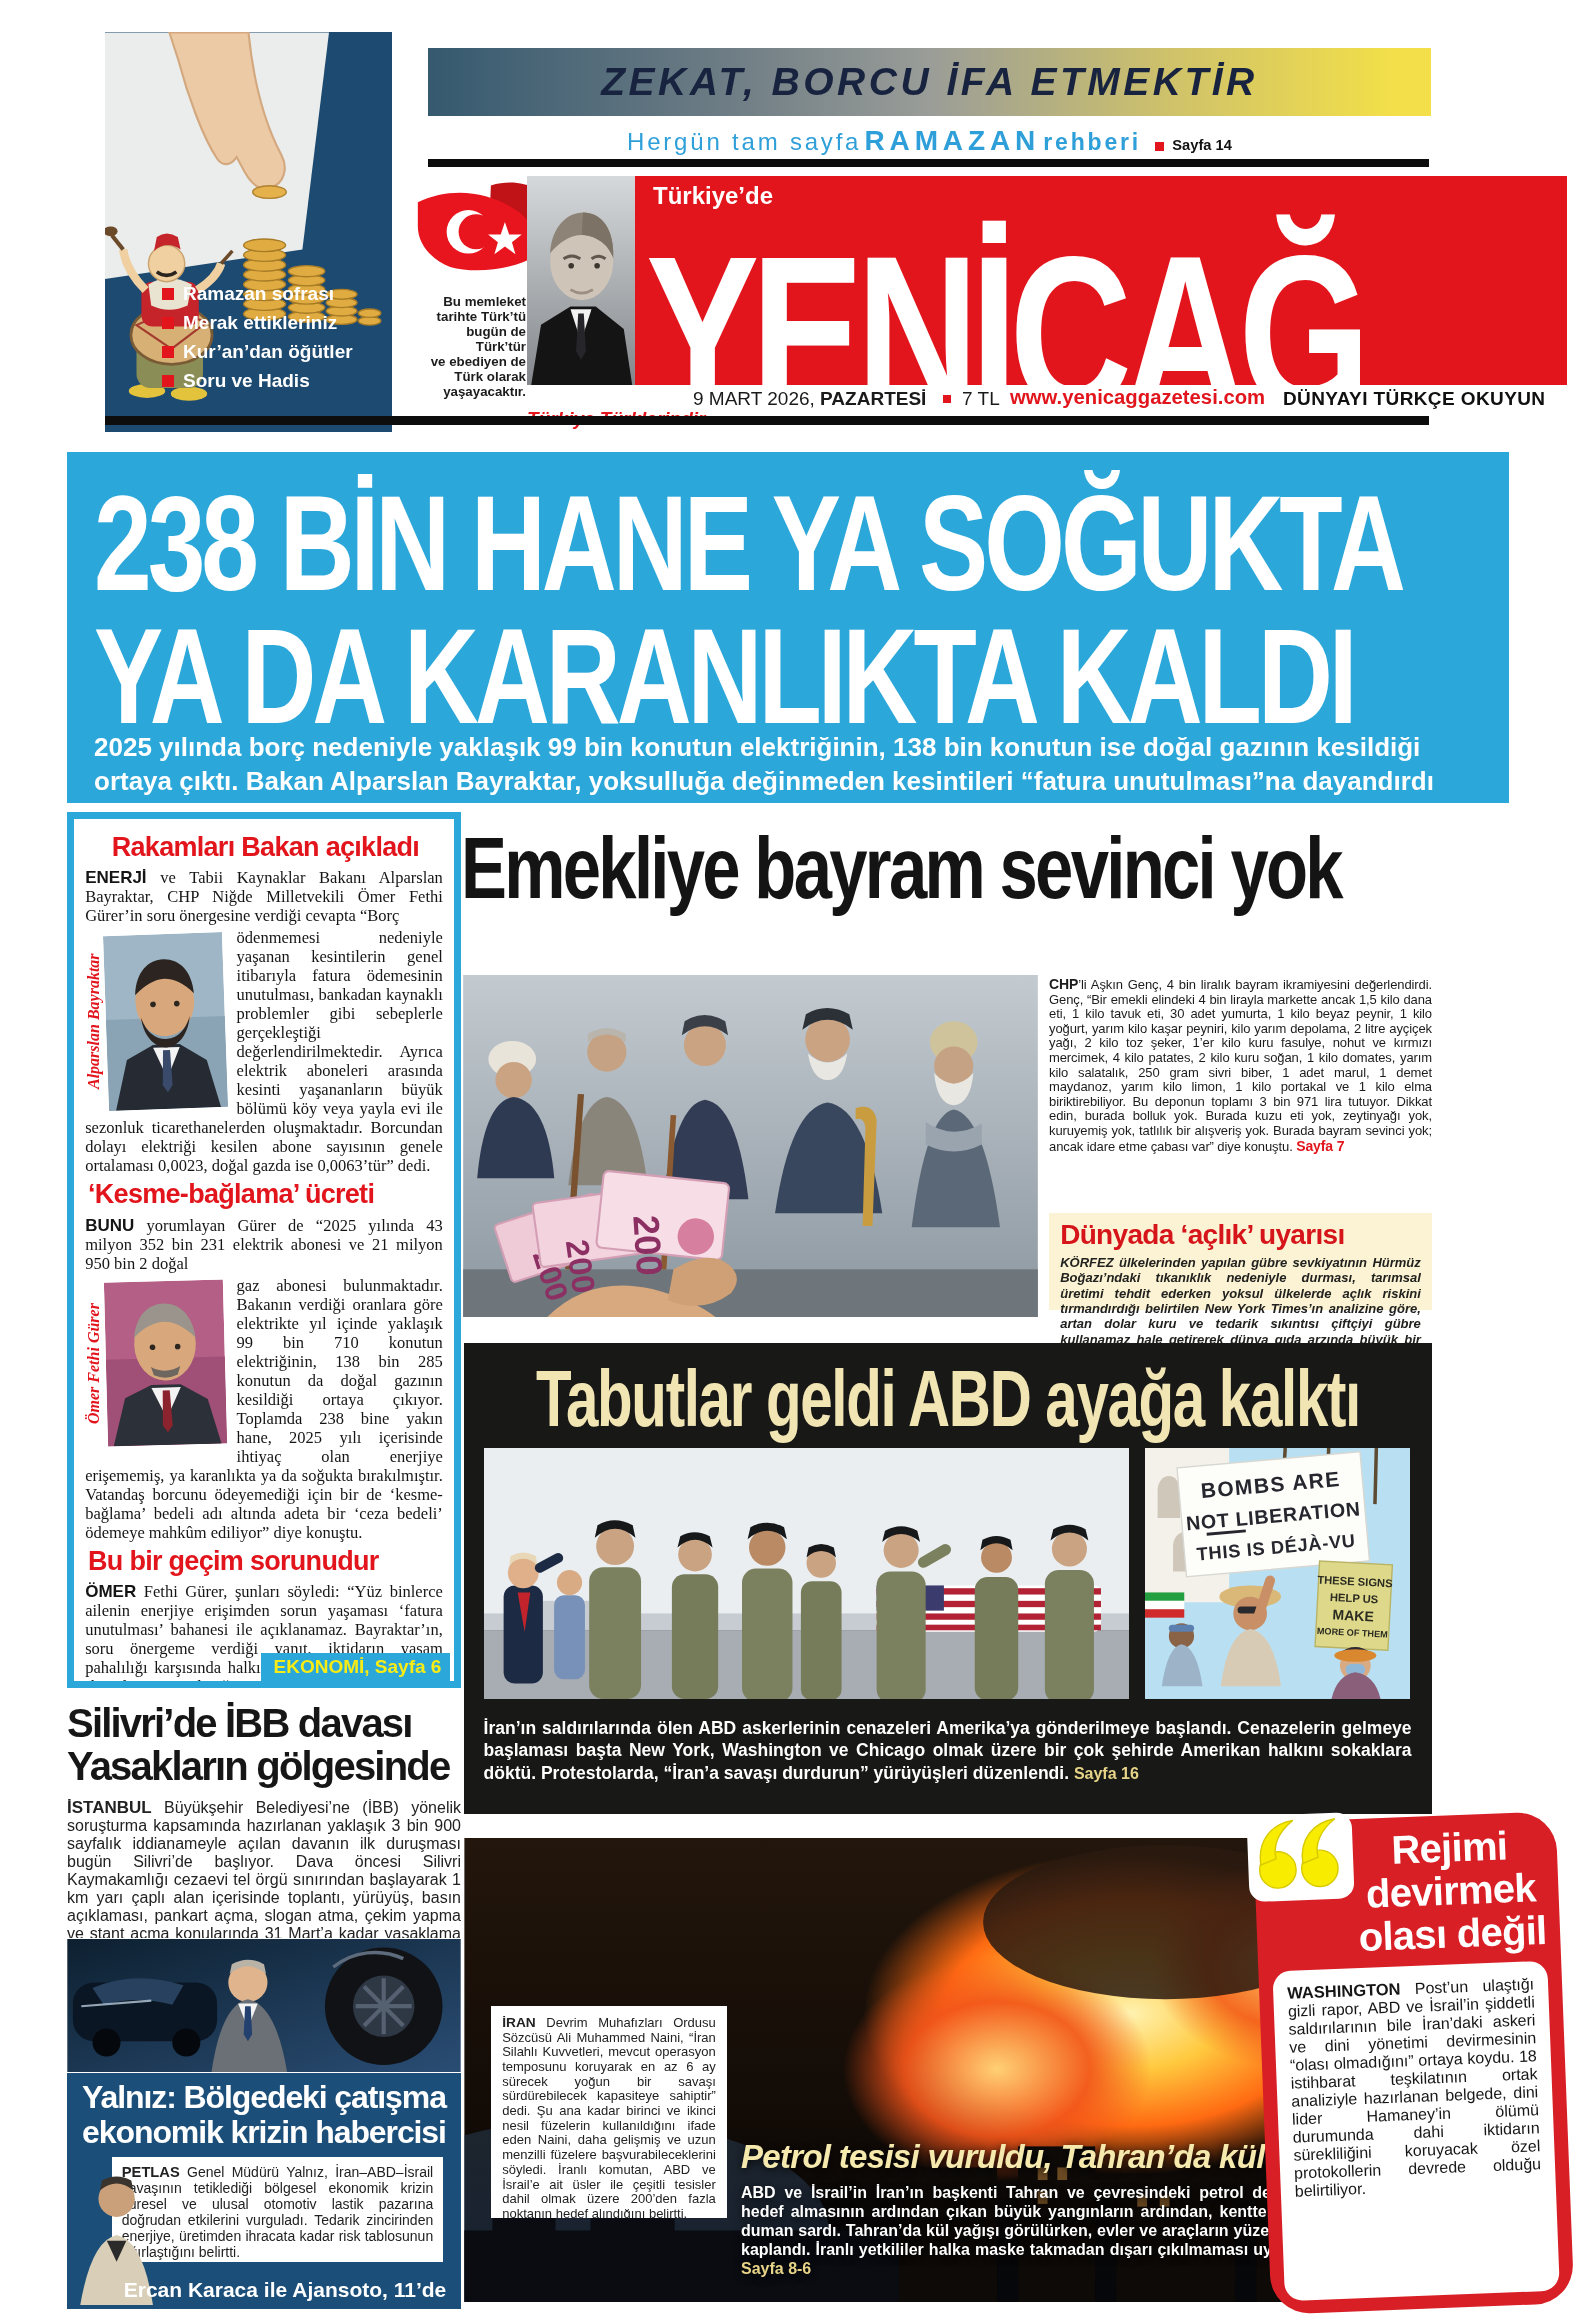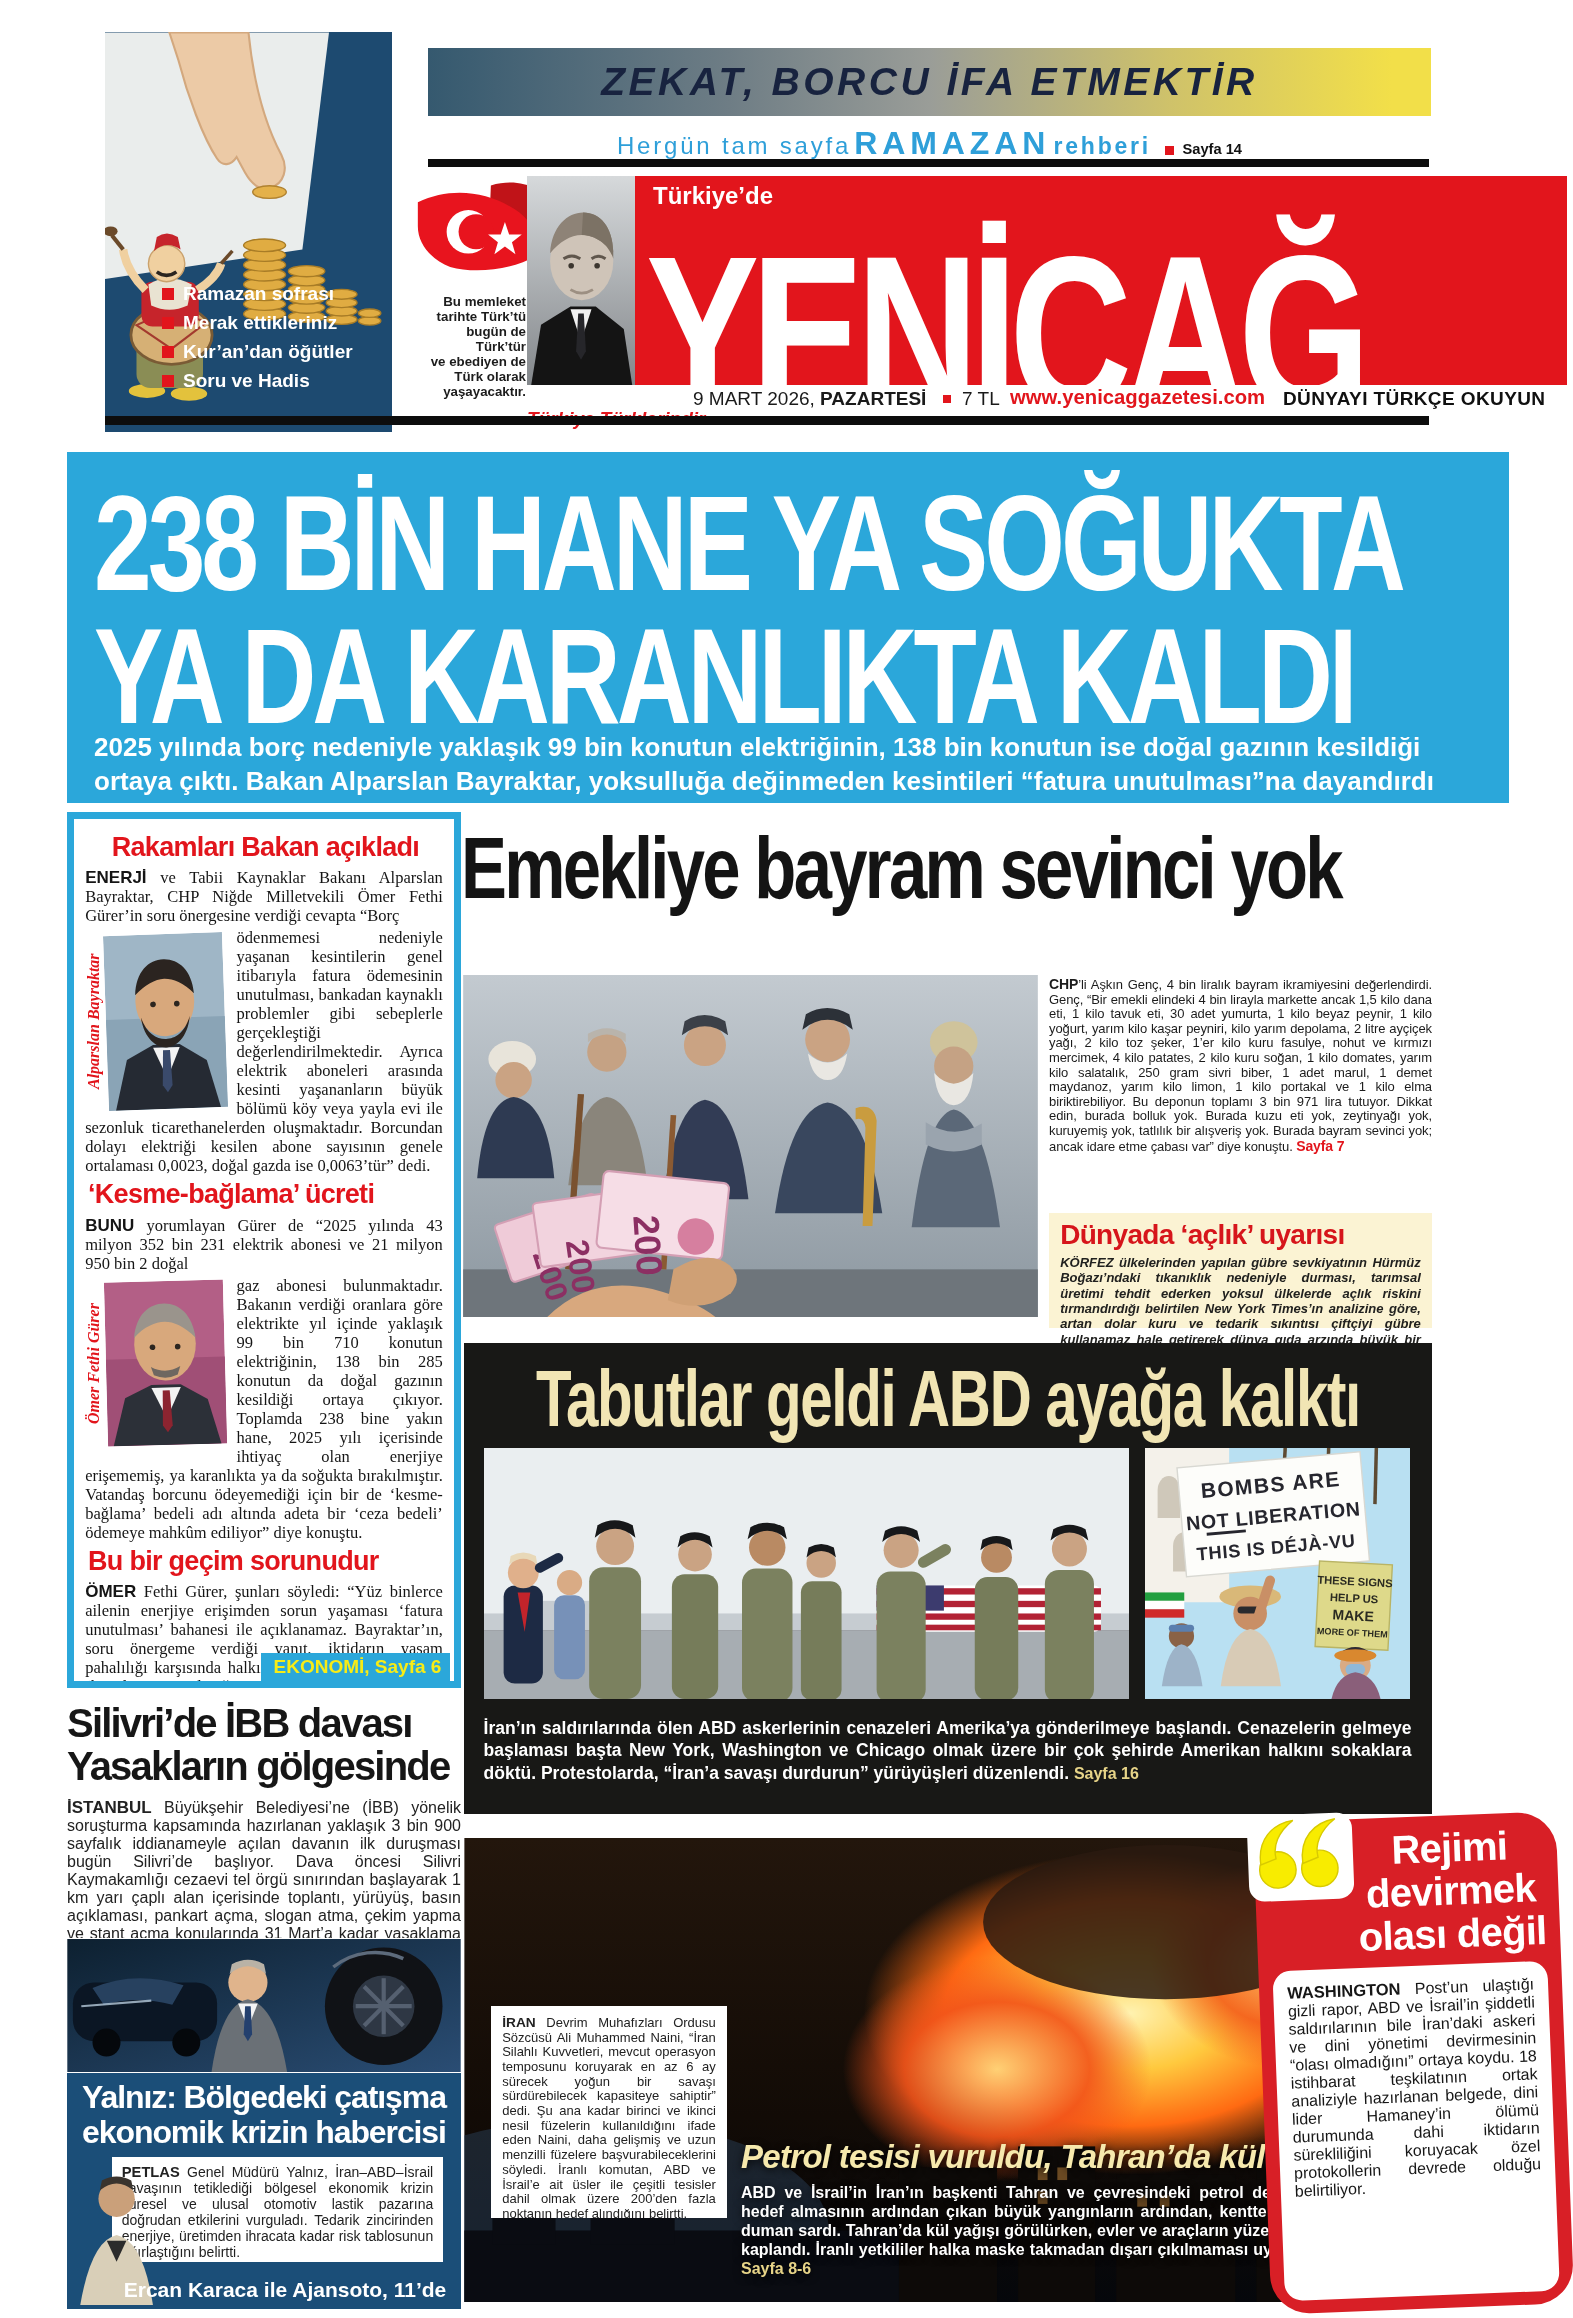--- a/index.html
+++ b/index.html
@@ -92,21 +92,21 @@
         </div>
     </div>
   </div>
 
   <div class="abs" style="left:428px;top:48px;width:1003px;height:68px;background:linear-gradient(90deg,#35596f 0%,#6e7d85 30%,#9a9d98 50%,#cfc26a 74%,#f2df49 96%);display:flex;align-items:center;justify-content:center;">
     <span style="font-style:italic;font-weight:bold;font-size:39px;letter-spacing:3.5px;color:#18233f;">ZEKAT, BORCU İFA ETMEKTİR</span>
   </div>
   <div class="abs" style="left:428px;top:125px;width:1003px;text-align:center;">
     <span style="color:#2e9fd9;font-weight:normal;font-size:24px;letter-spacing:2.8px;">Hergün tam sayfa</span>
     <span> </span>
-    <span style="color:#2e9fd9;font-weight:bold;font-size:32px;letter-spacing:4.9px;">RAMAZAN</span>
+    <span style="color:#2e9fd9;font-weight:bold;font-size:28px;letter-spacing:4.9px;">RAMAZAN</span>
     <span> </span>
     <span style="color:#2e9fd9;font-weight:bold;font-size:23px;letter-spacing:2.8px;">rehberi</span>
     <span class="sq-sm"></span>
     <span style="color:#111;font-weight:bold;font-size:14.7px;">Sayfa 14</span>
   </div>
   <div class="abs" style="left:428px;top:159px;width:1001px;height:7.7px;background:#0d0d0d;"></div>
 
   <svg class="abs" style="left:408px;top:177px;" width="151" height="137" viewBox="0 0 215 195">
     <path d="M118,12 C158,0 192,16 208,38 L196,98 C172,76 142,82 116,62 Z" fill="#c01318"></path>
     <path d="M14,36 C60,14 112,20 152,46 C174,60 188,82 182,112 C150,132 96,138 60,128 C34,118 14,96 14,70 Z" fill="#e8141e"></path>
@@ -270,21 +270,21 @@
       <path d="M120,258 q60,-60 150,-40 q60,16 90,40 l-60,60 l-180,0 Z" fill="#d8a87e"></path>
       <path d="M300,190 q50,-30 80,-6 q20,18 2,40 q-40,30 -90,10 Z" fill="#cfa075"></path>
     </g>
   </svg>
 
   <div class="abs jt" style="left:1049px;top:977px;width:383px;height:247px;overflow:hidden;font-size:13px;line-height:14.6px;color:#1c1c1c;letter-spacing:-0.1px;">
     <span class="bold" style="font-size:14px;">CHP</span><span>’li Aşkın Genç, 4 bin liralık bayram ikramiyesini değerlendirdi. Genç, “Bir emekli elindeki 4 bin lirayla markette ancak 1,5 kilo dana eti, 1 kilo tavuk eti, 30 adet yumurta, 1 kilo beyaz peynir, 1 kilo yoğurt, yarım kilo kaşar peyniri, kilo yarım depolama, 2 litre ayçiçek yağı, 2 kilo toz şeker, 1’er kilo kuru fasulye, nohut ve kırmızı mercimek, 4 kilo patates, 2 kilo kuru soğan, 1 kilo domates, yarım kilo salatalık, 250 gram sivri biber, 1 adet marul, 1 demet maydanoz, yarım kilo limon, 1 kilo portakal ve 1 kilo elma biriktirebiliyor. Bu deponun toplamı 3 bin 971 lira tutuyor. Dikkat edin, burada bolluk yok. Burada kuzu eti yok, zeytinyağı yok, kuruyemiş yok, tatlılık bir alışveriş yok. Burada bayram sevinci yok; ancak idare etme çabası var” diye konuştu.</span>
     <span class="red bold" style="font-size:14px;">Sayfa 7</span>
   </div>
 
-  <div class="abs" style="left:1049px;top:1213px;width:383px;height:115px;background:#fbf3d3;box-sizing:border-box;padding:5.6px 11.2px;">
+  <div class="abs" style="left:1049px;top:1213px;width:383px;height:97px;background:#fbf3d3;box-sizing:border-box;padding:5.6px 11.2px;">
     <div style="color:#d6151b;font-weight:bold;font-size:28px;letter-spacing:-0.7px;margin-bottom:4.2px;">Dünyada ‘açlık’ uyarısı</div>
     <div class="jt" style="font-weight:bold;font-style:italic;font-size:13px;line-height:15.4px;color:#21211f;">
       <span>KÖRFEZ</span><span> ülkelerinden yapılan gübre sevkiyatının Hürmüz Boğazı’ndaki tıkanıklık nedeniyle durması, tarımsal üretimi tehdit ederken yoksul ülkelerde açlık riskini tırmandırdığı belirtilen New York Times’ın analizine göre, artan dolar kuru ve tedarik sıkıntısı çiftçiyi gübre kullanamaz hale getirerek dünya gıda arzında büyük bir düşüşe yol açabilir.</span>
       <span class="red" style="font-style:normal;">EKONOMİ, Sayfa 7</span>
     </div>
   </div>
 
   <div class="abs" style="left:464px;top:1343px;width:968px;height:471px;background:#181816;">
     <div class="abs nowrap" style="left:0;right:0;top:9.8px;text-align:center;color:#f1e5b4;font-weight:bold;font-size:62px;letter-spacing:-1.4px;transform:scale(0.94,1.28);transform-origin:center top;">Tabutlar geldi ABD ayağa kalktı</div>
     <svg class="abs" style="left:19.6px;top:105px;" width="645" height="251" viewBox="0 0 920 358">

